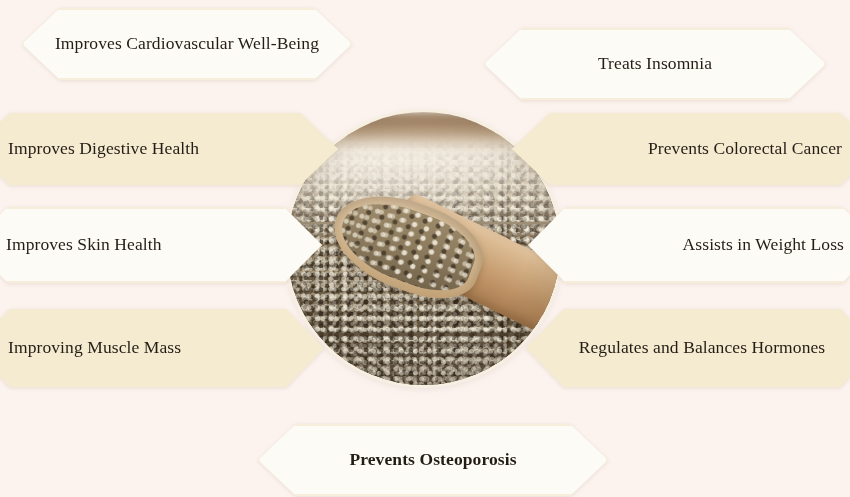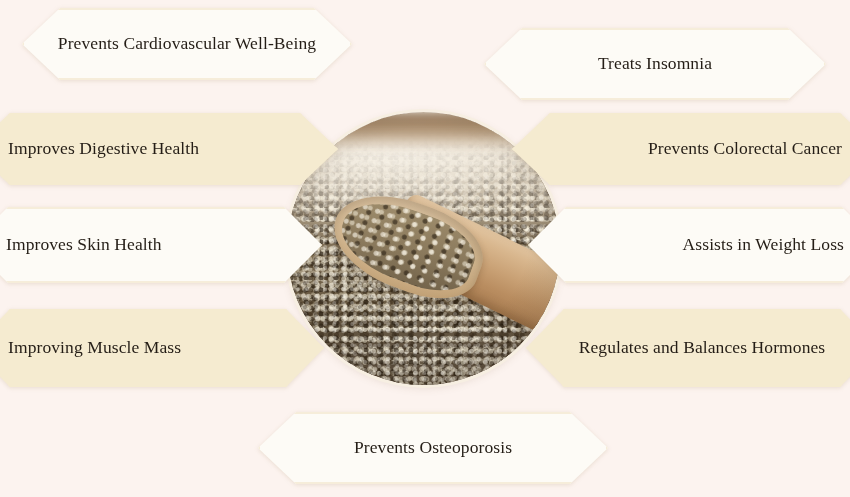--- a/index.html
+++ b/index.html
@@ -194,21 +194,21 @@
 
   #card-digestive      { left:-28px;  top:113px;  width:366px; height:72px; }
   #card-colorectal     { left:512px;  top:113px;  width:366px; height:72px; }
 
   #card-skin           { left:-30px;  top:207px;  width:352px; height:76px; }
   #card-weightloss     { left:528px;  top:207px;  width:352px; height:76px; }
 
   #card-muscle         { left:-28px;  top:309px;  width:352px; height:78px; }
   #card-hormones       { left:526px;  top:309px;  width:352px; height:78px; }
 
-  #card-osteoporosis   { left:258px;  top:412px;  width:350px; height:72px; }
+  #card-osteoporosis   { left:258px;  top:424px;  width:350px; height:72px;font-weight:bold; }
 </style>
 </head>
 <body>
 
 <div id="infographic">
 
   <div class="center-photo">
     <div class="photo-inner">
       <div class="seed-bed"></div>
       <div class="seed-speckle"></div>
@@ -217,21 +217,21 @@
       <div class="scoop-handle"></div>
       <div class="scoop-bowl"></div>
       <div class="scoop-seeds"></div>
       <div class="photo-vignette"></div>
     </div>
   </div>
 
   <div class="card white hex-both align-center" id="card-cardiovascular">
     <div class="card-shape"></div>
     <div class="card-text-wrap">
-      <div class="card-text">Prevents Cardiovascular Well-Being</div>
+      <div class="card-text">Improves Cardiovascular Well-Being</div>
     </div>
   </div>
 
   <div class="card white hex-both align-center" id="card-insomnia">
     <div class="card-shape"></div>
     <div class="card-text-wrap">
       <div class="card-text">Treats Insomnia</div>
     </div>
   </div>
 

